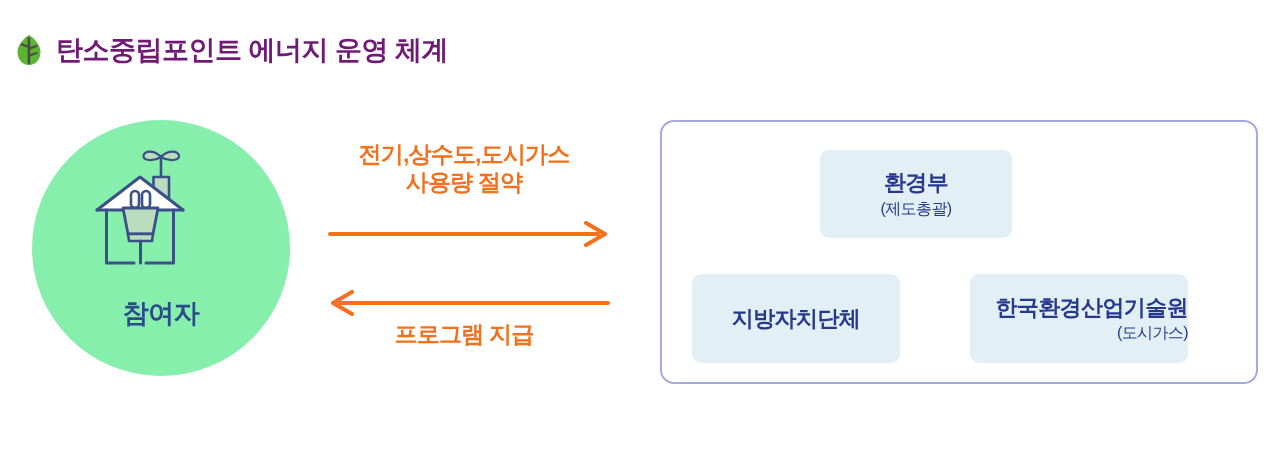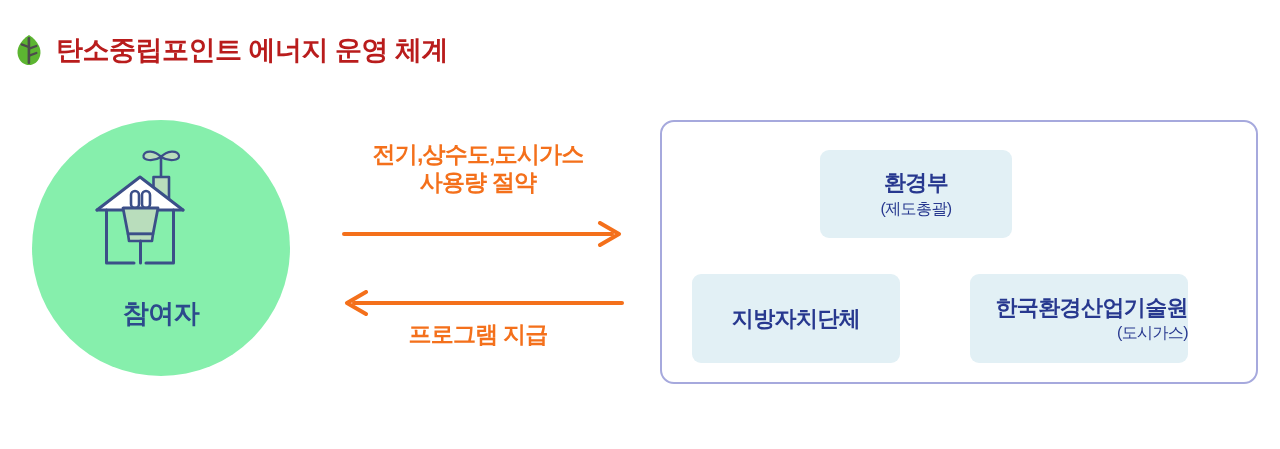--- a/index.html
+++ b/index.html
@@ -27,21 +27,21 @@
   }
   #leaf-icon {
     width: 30px;
     height: 32px;
     display: block;
     flex: none;
   }
   #page-title {
     font-size: 27px;
     font-weight: 600;
-    color: #b91c1c;
+    color: #701a75;
     letter-spacing: -0.5px;
     line-height: 1;
     white-space: nowrap;
   }
 
   
   #participant-circle {
     position: absolute;
     left: 32px;
     top: 120px;
@@ -67,21 +67,21 @@
     text-align: center;
     font-size: 26px;
     font-weight: 600;
     color: #2c4a8c;
     letter-spacing: -0.5px;
   }
 
   
   #flow-area {
     position: absolute;
-    left: 328px;
+    left: 314px;
     top: 140px;
     width: 310px;
     height: 230px;
   }
   .flow-text {
     position: absolute;
     left: 0;
     width: 300px;
     text-align: center;
     color: #f4701b;

